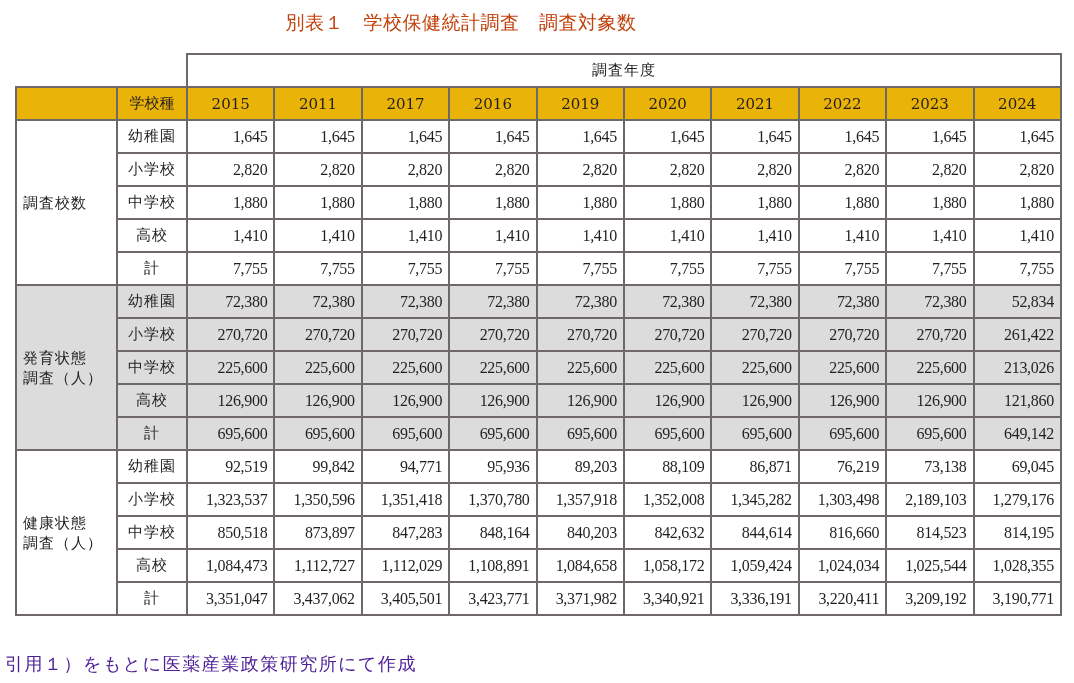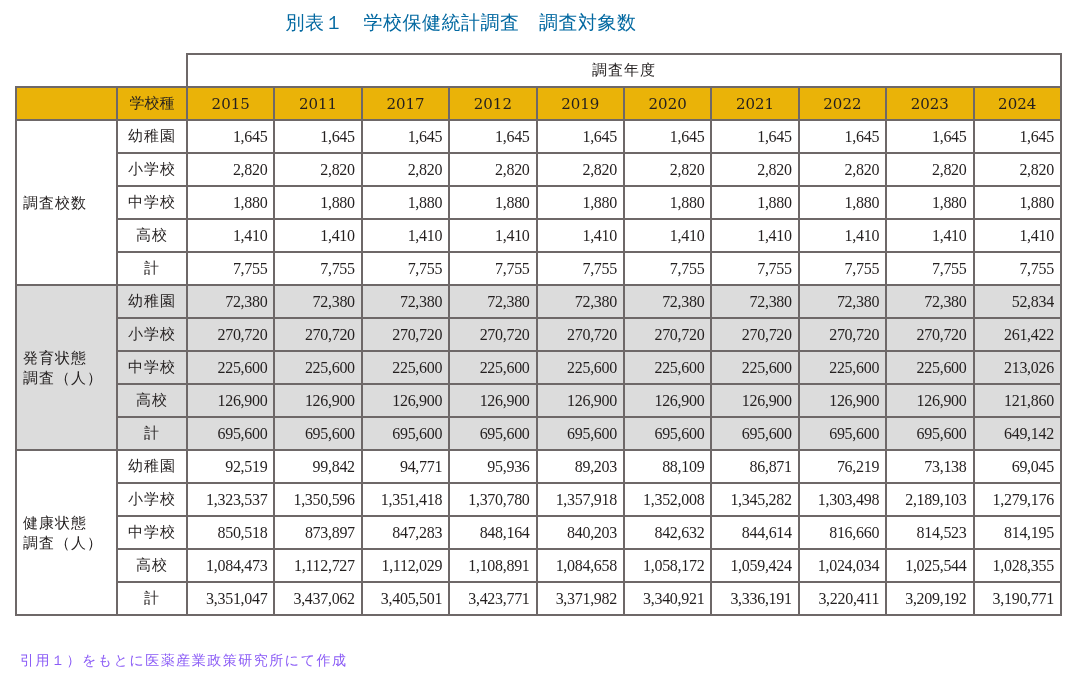--- a/index.html
+++ b/index.html
@@ -4,41 +4,41 @@
 <style>
   html, body { margin: 0; padding: 0; background: #ffffff; }
   body {
     width: 1074px; height: 683px; position: relative; overflow: hidden;
     font-family: "DejaVu Serif", "Liberation Serif", serif;
     color: #231f1f;
   }
   .title {
     position: absolute; left: 0; top: 10px; width: 922px; text-align: center;
     font-family: "DejaVu Sans", "Liberation Sans", sans-serif;
-    font-size: 19px; letter-spacing: 0.5px; color: #0369a1;
+    font-size: 19px; letter-spacing: 0.5px; color: #c2410c;
   }
   table.grid {
     position: absolute; left: 15px; top: 53px;
     border-collapse: collapse; table-layout: fixed;
     font-size: 15px;
   }
   table.grid td, table.grid th {
     border: 2px solid #6e6868; height: 31px; padding: 0 6px;
     font-weight: normal; white-space: nowrap; overflow: hidden;
   }
   table.grid th.blank { border: none; background: transparent; }
   .year-super { text-align: center; background: #ffffff; letter-spacing: 1px; }
   .hdr { background: #eab308; }
   .cat { text-align: left; letter-spacing: 1px; line-height: 20px; }
   .stype { text-align: center; letter-spacing: 1px; margin-top: 28px; }
   .num { text-align: right; font-family: "Liberation Serif", "DejaVu Serif", serif; font-size: 16px; letter-spacing: -0.3px; }
   tr.g-shaded td { background: #dcdcdc; }
   .footnote {
-    position: absolute; left: 20px; top: 652px;
-    font-size: 14px; letter-spacing: 1.5px; color: #8b5cf6;
+    position: absolute; left: 5px; top: 652px;
+    font-size: 18px; letter-spacing: 1.5px; color: #4c1d95;
   }
 </style>
 </head>
 <body>
 
 <div class="title">別表１　学校保健統計調査　調査対象数</div>
 
 <table class="grid">
   <colgroup>
     <col style="width:101px">
@@ -58,21 +58,21 @@
     <tr>
       <th class="blank" colspan="2"></th>
       <th class="year-super" colspan="10">調査年度</th>
     </tr>
     <tr>
       <th class="hdr"></th>
       <th class="hdr">学校種</th>
       <th class="hdr">2015</th>
       <th class="hdr">2011</th>
       <th class="hdr">2017</th>
-      <th class="hdr">2012</th>
+      <th class="hdr">2016</th>
       <th class="hdr">2019</th>
       <th class="hdr">2020</th>
       <th class="hdr">2021</th>
       <th class="hdr">2022</th>
       <th class="hdr">2023</th>
       <th class="hdr">2024</th>
     </tr>
   </thead>
   <tbody id="tbody">
       <tr>

